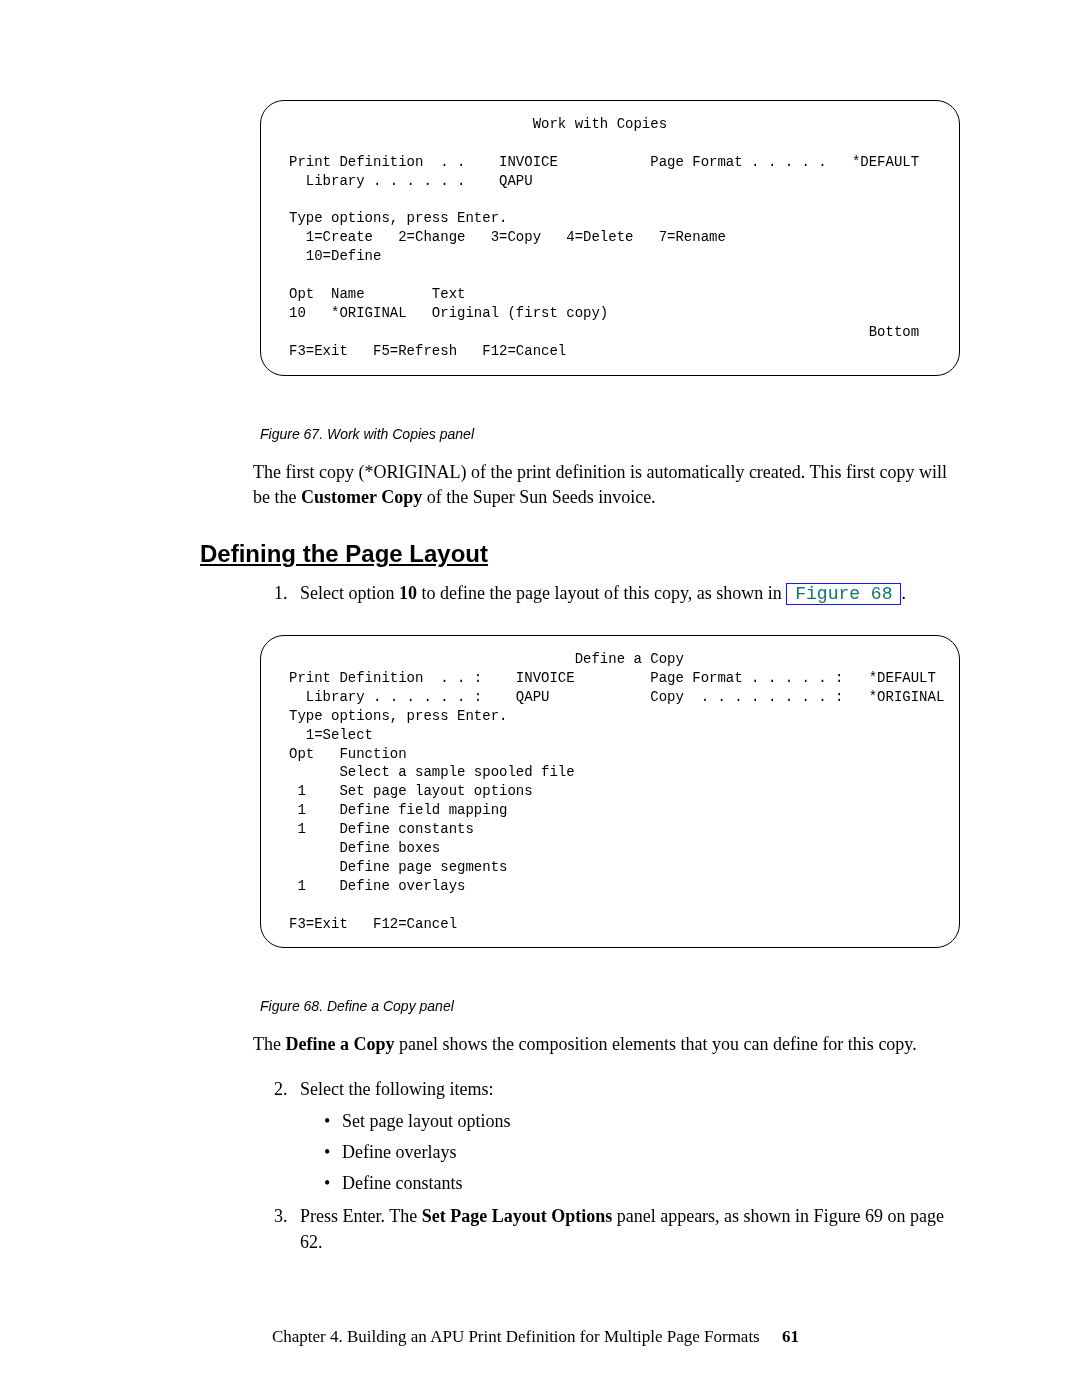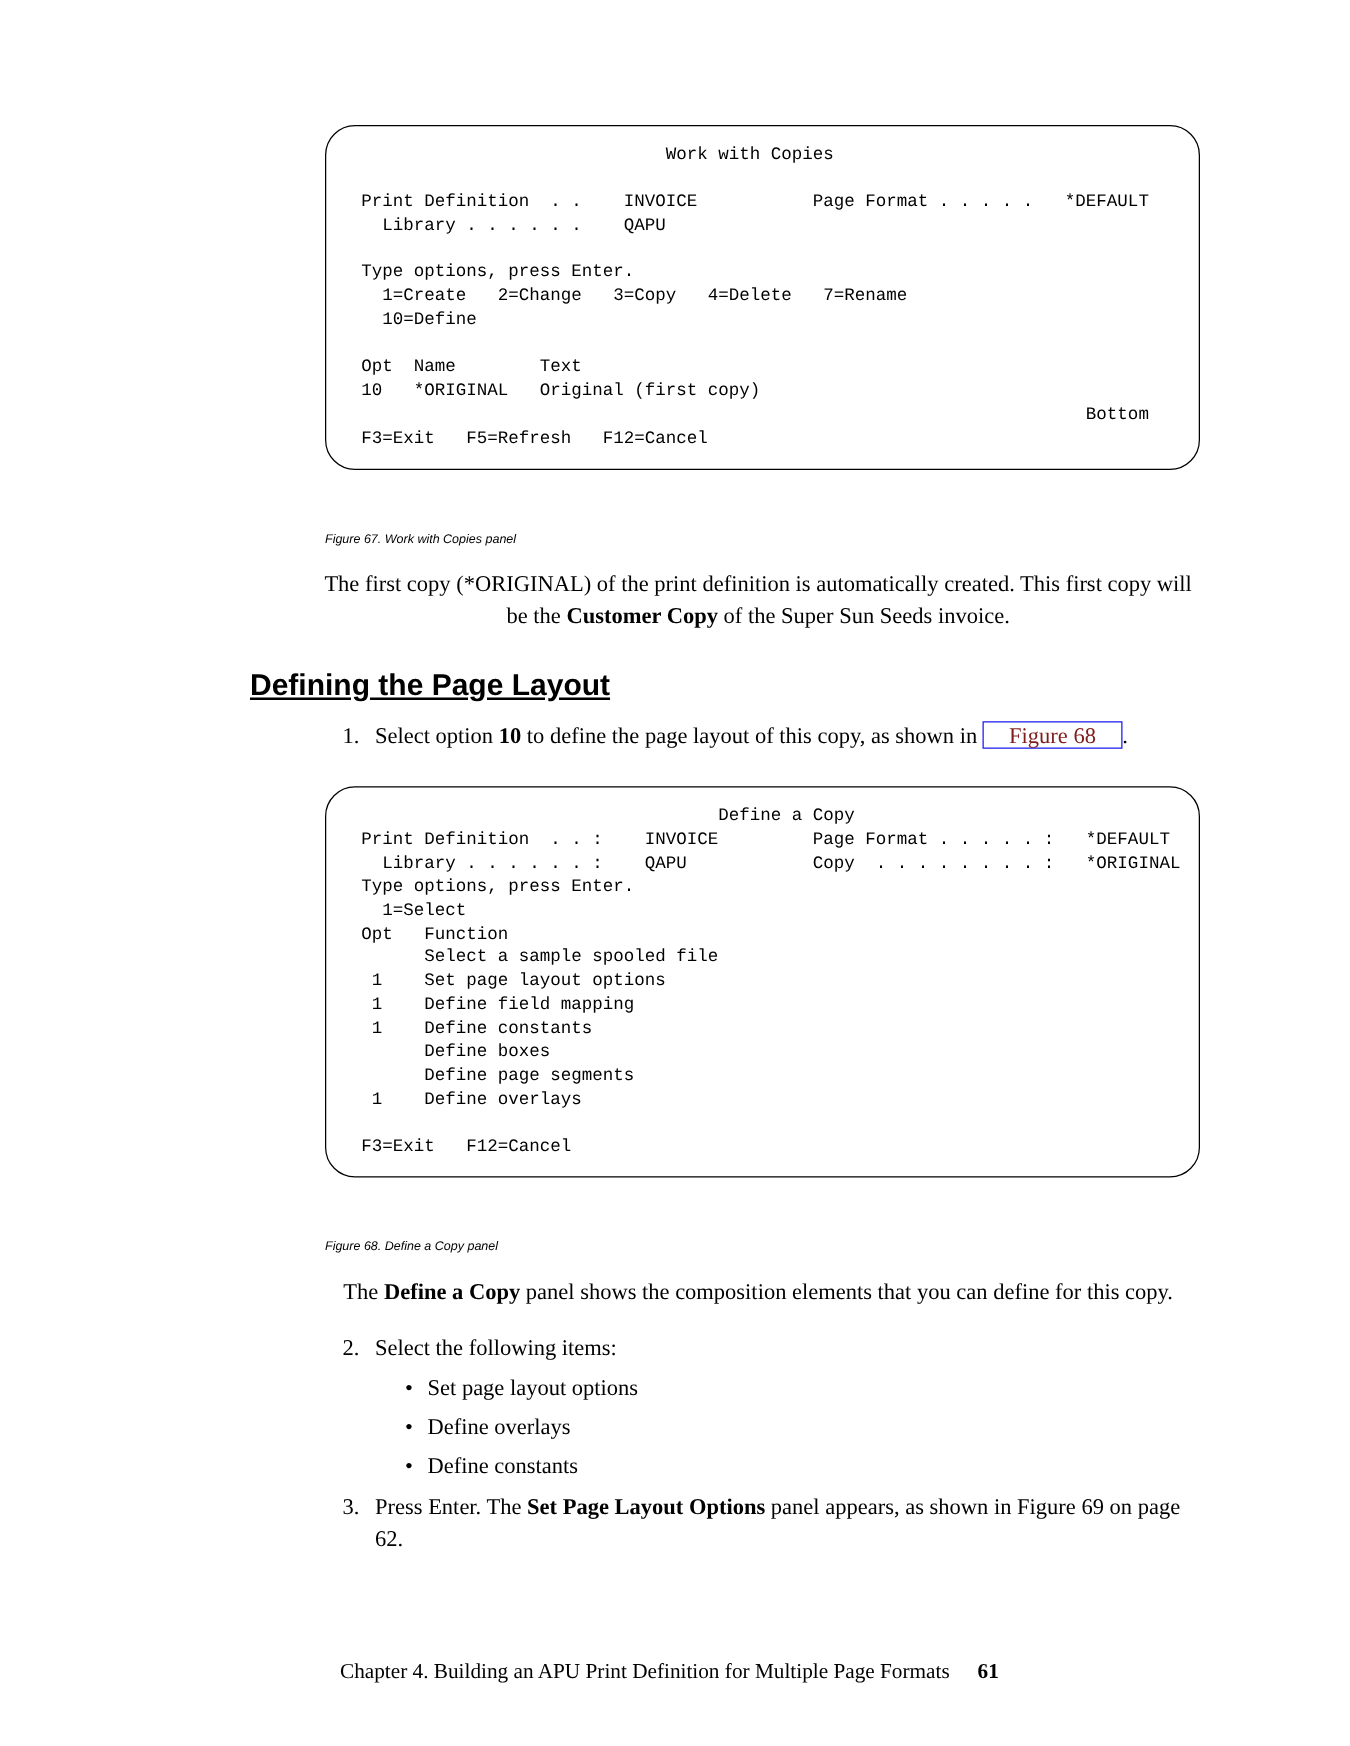--- a/index.html
+++ b/index.html
@@ -22,29 +22,28 @@
     margin-right:0;
     font-family:"Courier New",Courier,monospace;
     font-size:14px;
     line-height:1.35;
     white-space:pre;
     overflow:hidden;
   }
   .fig-caption{
     font-style:italic;
     font-family:Arial,Helvetica,sans-serif;
-    font-size:10px;
+    font-size:14px;
     margin:50px 0 18px 60px;
     font-weight:500;
   }
   .body-text{
     margin-left:53px;
     margin-right:0;
     line-height:1.4;
-    text-align:center;
   }
   .section-heading{
     font-family:Arial,Helvetica,sans-serif;
     font-weight:700;
     font-size:24px;
     margin:30px 0 12px 0;
     text-decoration:underline;
   }
   ol.main-list{
     margin:0 0 0 100px;
@@ -73,23 +72,24 @@
     margin-bottom:4px;
     line-height:1.5;
   }
   ul.sub-list li::before{
     content:"•";
     position:absolute;
     left:0;
     top:0;
   }
   .link{
-    color:#7f1d1d;
+    color:#0f766e;
     border:1px solid #1a1aee;
-    padding:0 20px;
+    padding:0 8px;
+    font-family:Liberation Mono, monospace;
   }
   .footer{
     position:absolute;
     bottom:50px;
     width:924px;
     text-align:right;
     padding-right:125px;
     box-sizing:border-box;
     font-size:17px;
   }

